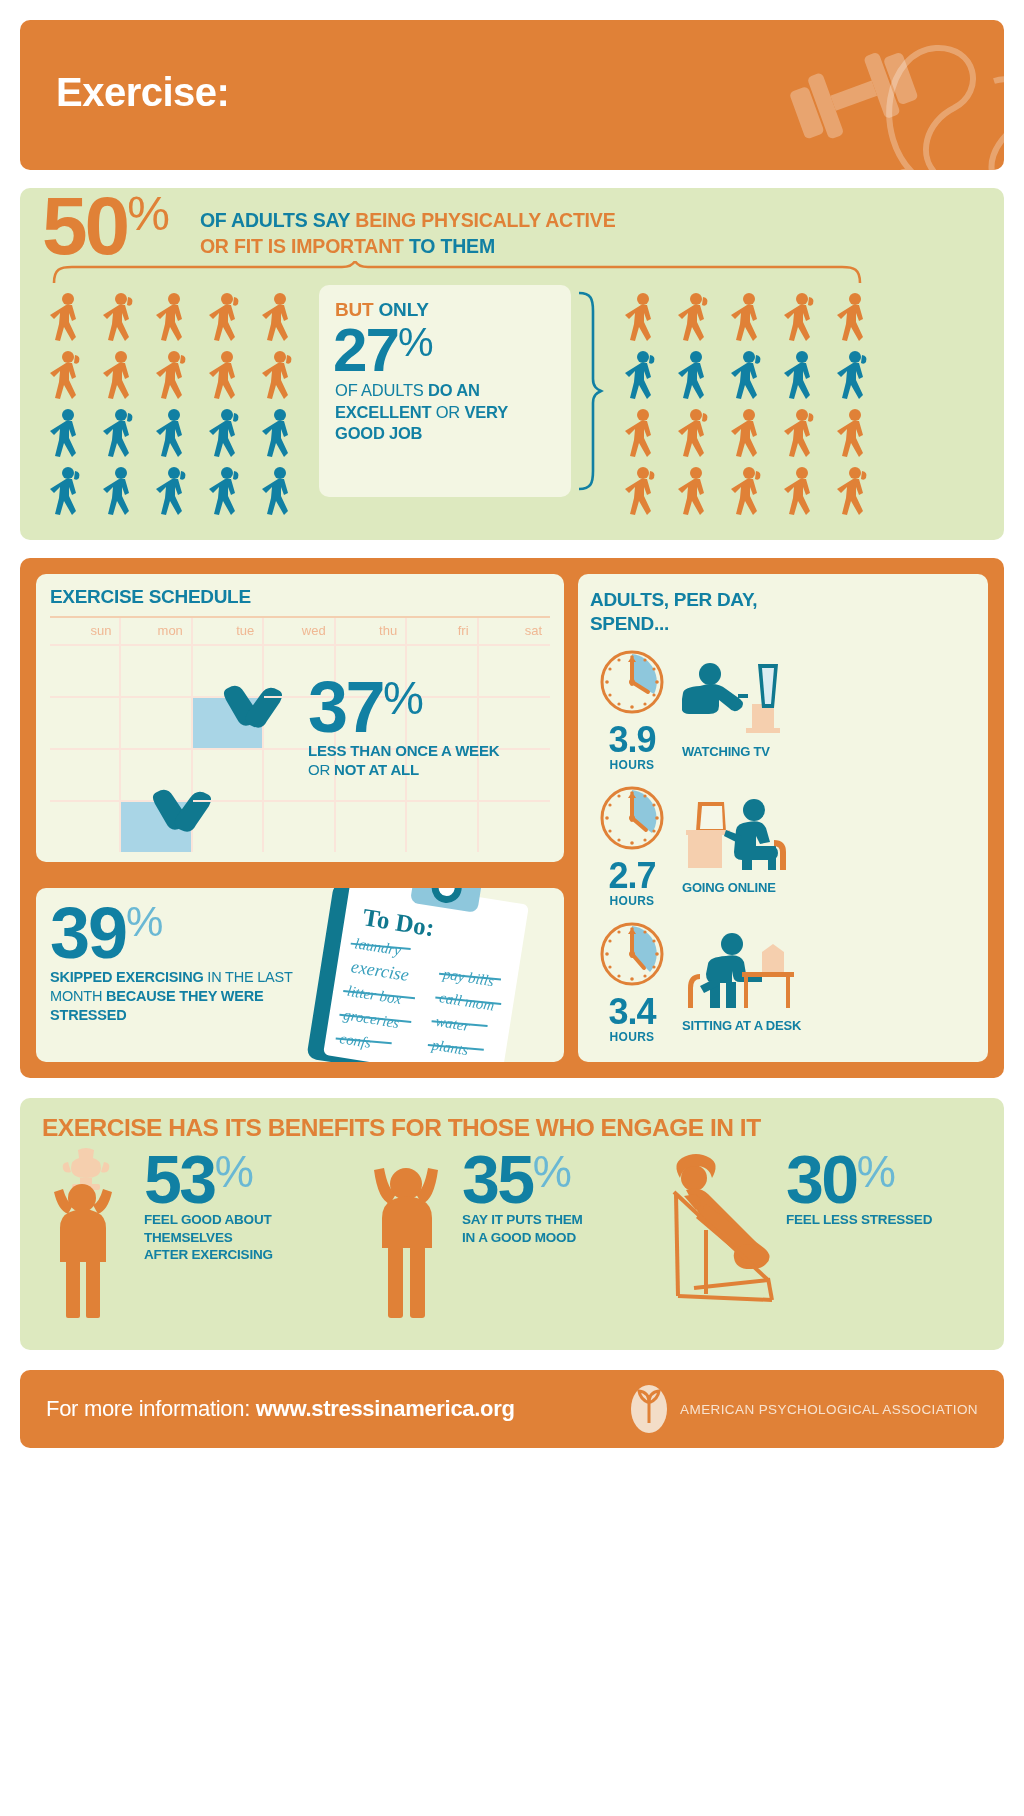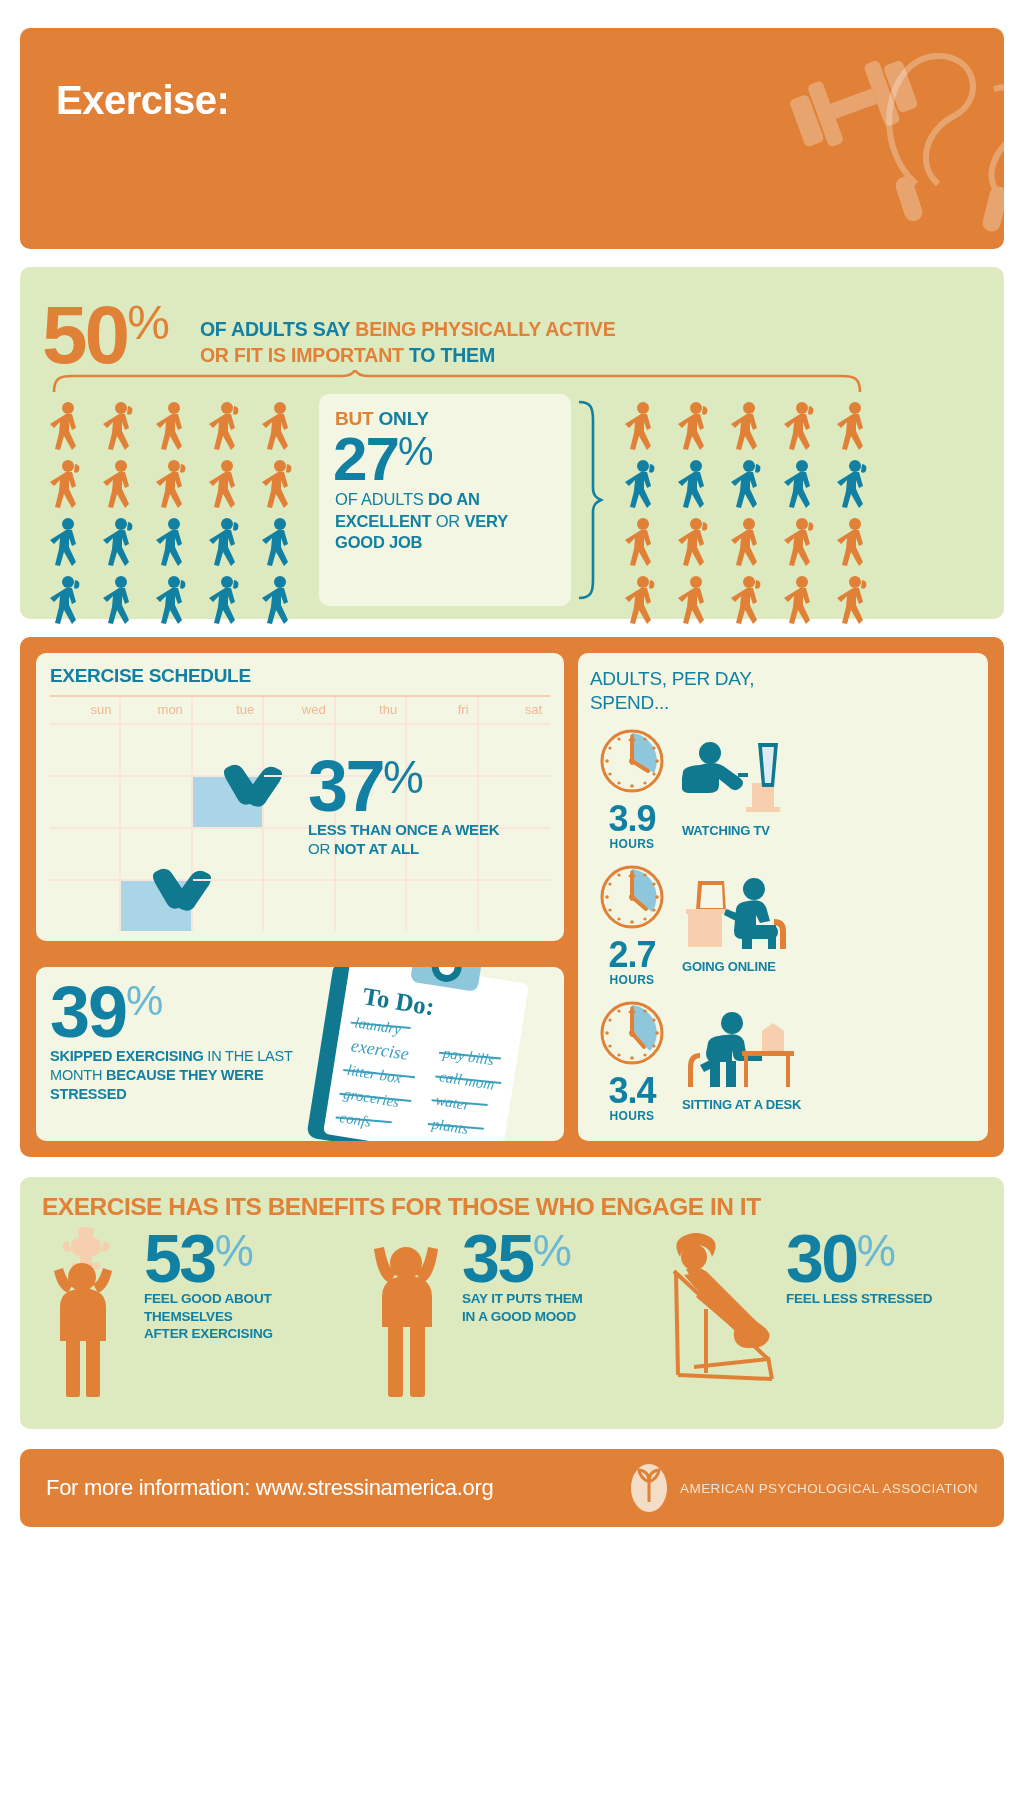--- a/index.html
+++ b/index.html
@@ -7,22 +7,22 @@
     width: 1024px; height: 1816px;
     background: #ffffff;
     font-family: "Liberation Sans", sans-serif;
     overflow: hidden;
   }
   .page { position: relative; width: 1024px; height: 1816px; padding: 0 20px; }
 
   
   .header {
     position: relative;
-    margin-top: 28px;
-    height: 221px;
+    margin-top: 20px;
+    height: 150px;
     background: #e08137;
     border-radius: 10px;
     overflow: hidden;
   }
   .header-title { position: absolute; left: 36px; top: 52px; }
   .title-line1 {
     font-size: 40px; font-weight: bold; color: #ffffff;
     letter-spacing: -0.5px; line-height: 1;
   }
   .title-line2 {
@@ -30,21 +30,21 @@
     letter-spacing: -1px; line-height: 1.12; margin-top: 4px;
   }
   .hdr-deco { position: absolute; opacity: .28; }
 
   
   .panel-green { background: #dde9bf; border-radius: 10px; }
   .panel-orange { background: #e08137; border-radius: 10px; }
   .card-cream { background: #f3f6e3; border-radius: 10px; }
 
   
-  .sec1 { margin-top: 18px; height: 352px; position: relative; padding: 34px 22px; }
+  .sec1 { margin-top: 18px; height: 352px; position: relative; padding: 4px 22px; }
   .s1-top { display: flex; align-items: flex-start; }
   .big50 { display:flex; align-items:flex-start; color: #e08137; line-height:.82; }
   .big50 .num { font-size: 82px; font-weight: bold; letter-spacing: -3px; }
   .big50 .pct { font-size: 48px; font-weight: 300; margin-top: 2px; }
   .s1-text {
     margin-left: 30px; margin-top: 16px;
     font-size: 19.5px; font-weight: bold; color: #1180a3;
     line-height: 1.32; letter-spacing: -0.2px;
   }
   .s1-text .hi { color: #e08137; }
@@ -93,21 +93,21 @@
 
   .skip-card { height: 178px; padding: 16px 14px; position: relative; overflow: hidden;}
   .big39 { display:flex; align-items:flex-start; color:#1180a3; line-height:.82;}
   .big39 .num { font-size: 72px; font-weight: bold; letter-spacing:-2px;}
   .big39 .pct { font-size: 42px; font-weight: 300; margin-top:1px; color:#6ab8d4;}
   .skip-sub { font-size: 14.5px; color:#1180a3; line-height:1.3; margin-top:5px; max-width:260px; letter-spacing:-.2px;}
   .skip-sub b { font-weight: bold; }
   .clipboard { position:absolute; right:12px; top:-28px; width:250px; height:220px;}
 
   .sec2-right { flex: 1; padding: 14px 12px; }
-  .spend-title { font-size: 19px; font-weight:normal; color:#1180a3; line-height:1.25; letter-spacing:-.3px; margin-bottom: 4px;}
+  .spend-title { font-size: 19px; font-weight:bold; color:#1180a3; line-height:1.25; letter-spacing:-.3px; margin-bottom: 4px;}
   .spend-row { display:flex; align-items:center; gap: 8px; margin-top: 12px;}
   .clock-col { width: 84px; text-align:center; }
   .hours-num { font-size: 36px; font-weight:bold; color:#1180a3; line-height:1; letter-spacing:-1px; margin-top:2px;}
   .hours-lbl { font-size: 12px; font-weight:bold; color:#1180a3; letter-spacing:.3px;}
   .act-col { flex:1; text-align:left; }
   .act-lbl { font-size: 13px; font-weight:bold; color:#1180a3; letter-spacing:-.2px; margin-top: 4px;}
 
   
   .sec3 { margin-top: 20px; height: 252px; padding: 16px 22px; position: relative; }
   .sec3-title { font-size: 24.5px; font-weight:bold; color:#e08137; letter-spacing:-.5px; }
@@ -116,21 +116,21 @@
   .ben-fig { width: 108px; height: 175px; position:relative; }
   .ben-txt { margin-left: -6px; margin-top: 4px; }
   .ben-num { display:flex; align-items:flex-start; color:#1180a3; line-height:.82;}
   .ben-num .num { font-size: 68px; font-weight:bold; letter-spacing:-2.5px;}
   .ben-num .pct { font-size: 44px; font-weight:300; margin-top:2px; color:#6ab8d4;}
   .ben-sub { font-size: 13.5px; font-weight:bold; color:#1180a3; line-height:1.32; margin-top:3px; letter-spacing:-.2px;}
 
   
   .footer { margin-top: 20px; height: 78px; display:flex; align-items:center; padding: 0 26px; }
   .foot-txt { font-size: 22px; color:#ffffff; letter-spacing:-.3px; }
-  .foot-txt b { font-weight: normal; }
+  .foot-txt b { font-weight: bold; }
   .apa { margin-left: auto; display:flex; align-items:center; gap: 10px;}
   .apa-name { font-size: 13.5px; color:#f7e2cf; letter-spacing:.4px; }
   .copyright { text-align:center; font-size: 11.5px; color:#e08137; margin-top: 13px; }
 </style>
 </head>
 <body>
 
 <div class="page">
 
   <div class="header">

